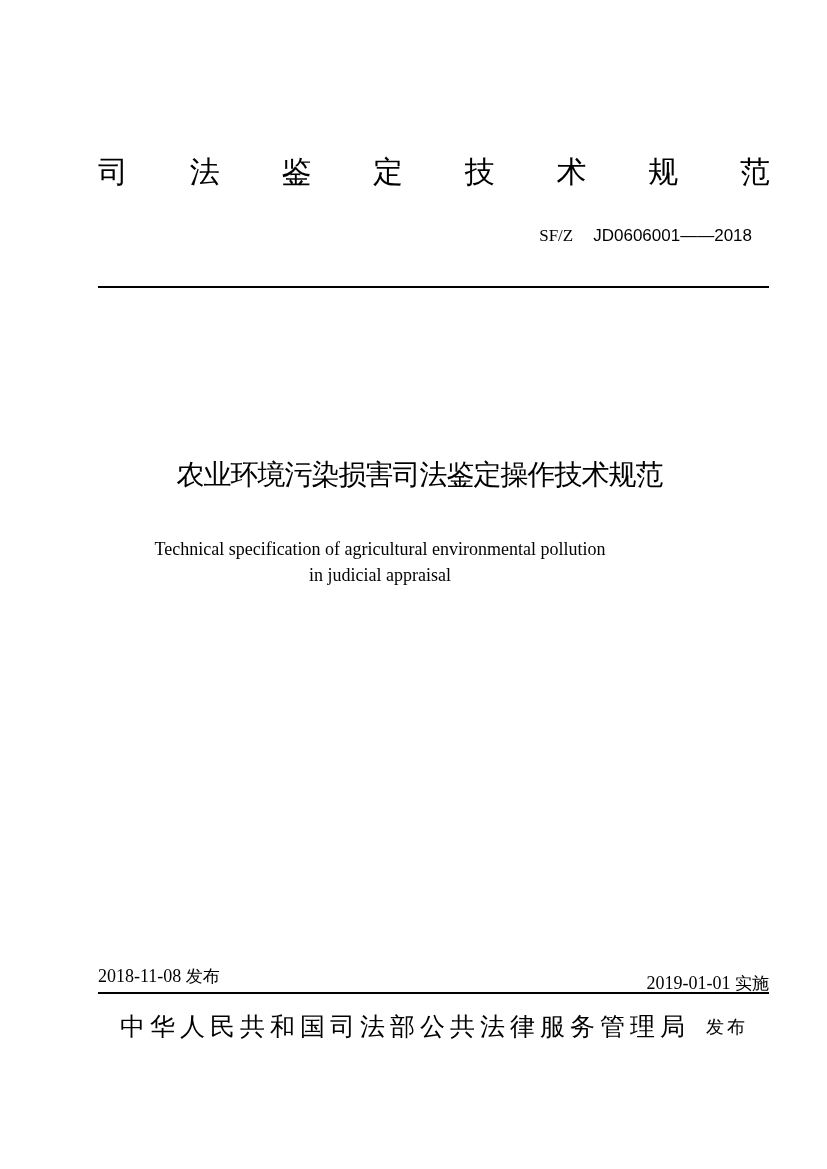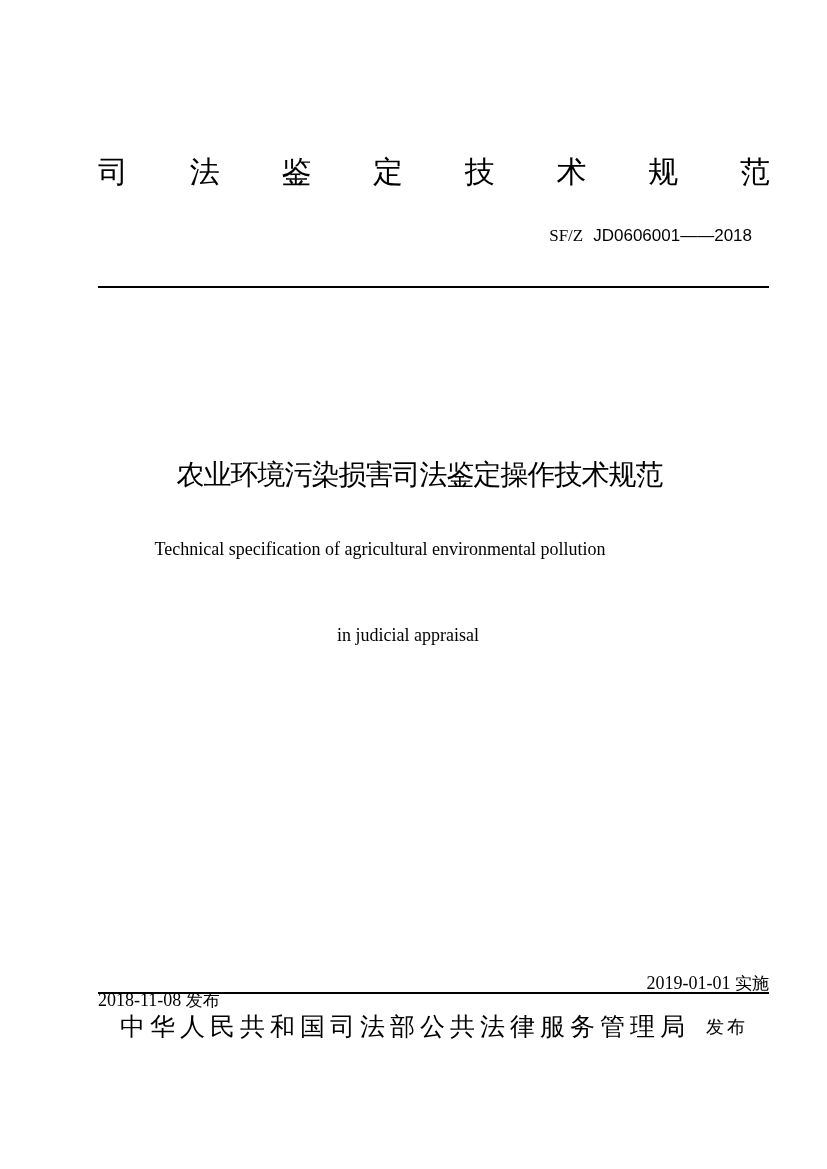--- a/index.html
+++ b/index.html
@@ -8,34 +8,34 @@
     .series-title {
       left: 98px; top: 150px; width: 672px; height: 44px;
       display: flex; justify-content: space-between; align-items: center;
       font-family: "DejaVu Sans", sans-serif; font-size: 30px; line-height: 1;
     }
     .series-title span { display: inline-block; }
     .std-number {
       right: 75px; top: 226px; font-size: 17px; line-height: 20px; white-space: nowrap;
     }
     .std-prefix { font-family: "Liberation Serif", serif; text-align: center; }
-    .std-code { font-family: "Liberation Sans", sans-serif; margin-left: 10px; }
+    .std-code { font-family: "Liberation Sans", sans-serif; margin-left: 20px; }
     .rule-top { left: 98px; top: 286px; width: 671px; height: 2px; background: #000; }
     .main-title {
       left: 6px; width: 827px; top: 455px; text-align: center;
       font-family: "DejaVu Sans", sans-serif; font-size: 28px; line-height: 40px; letter-spacing: -1px;
     }
     .en-title {
       left: 0; width: 760px; text-align: center;
       font-family: "Liberation Serif", serif; font-size: 18px; line-height: 22px;
     }
     .en-1 { top: 538px; }
-    .en-2 { top: 624px; margin-left: 28px; }
+    .en-2 { top: 564px; }
     .date-left {
-      left: 98px; top: 965px; font-family: "Liberation Serif", serif; font-size: 18px; line-height: 22px; white-space: nowrap; margin-top: 24px;
+      left: 98px; top: 965px; font-family: "Liberation Serif", serif; font-size: 18px; line-height: 22px; white-space: nowrap;
     }
     .date-right {
       right: 58px; top: 972px; font-family: "Liberation Serif", serif; font-size: 18px; line-height: 22px; white-space: nowrap;
     }
     .cjk { font-family: "DejaVu Sans", sans-serif; font-size: 17px; }
     .rule-bottom { left: 98px; top: 992px; width: 671px; height: 2px; background: #000; }
     .issuer {
       left: 120px; top: 1014px; font-family: "DejaVu Sans", sans-serif; font-size: 25px; line-height: 26px;
       letter-spacing: 5px; white-space: nowrap;
     }

